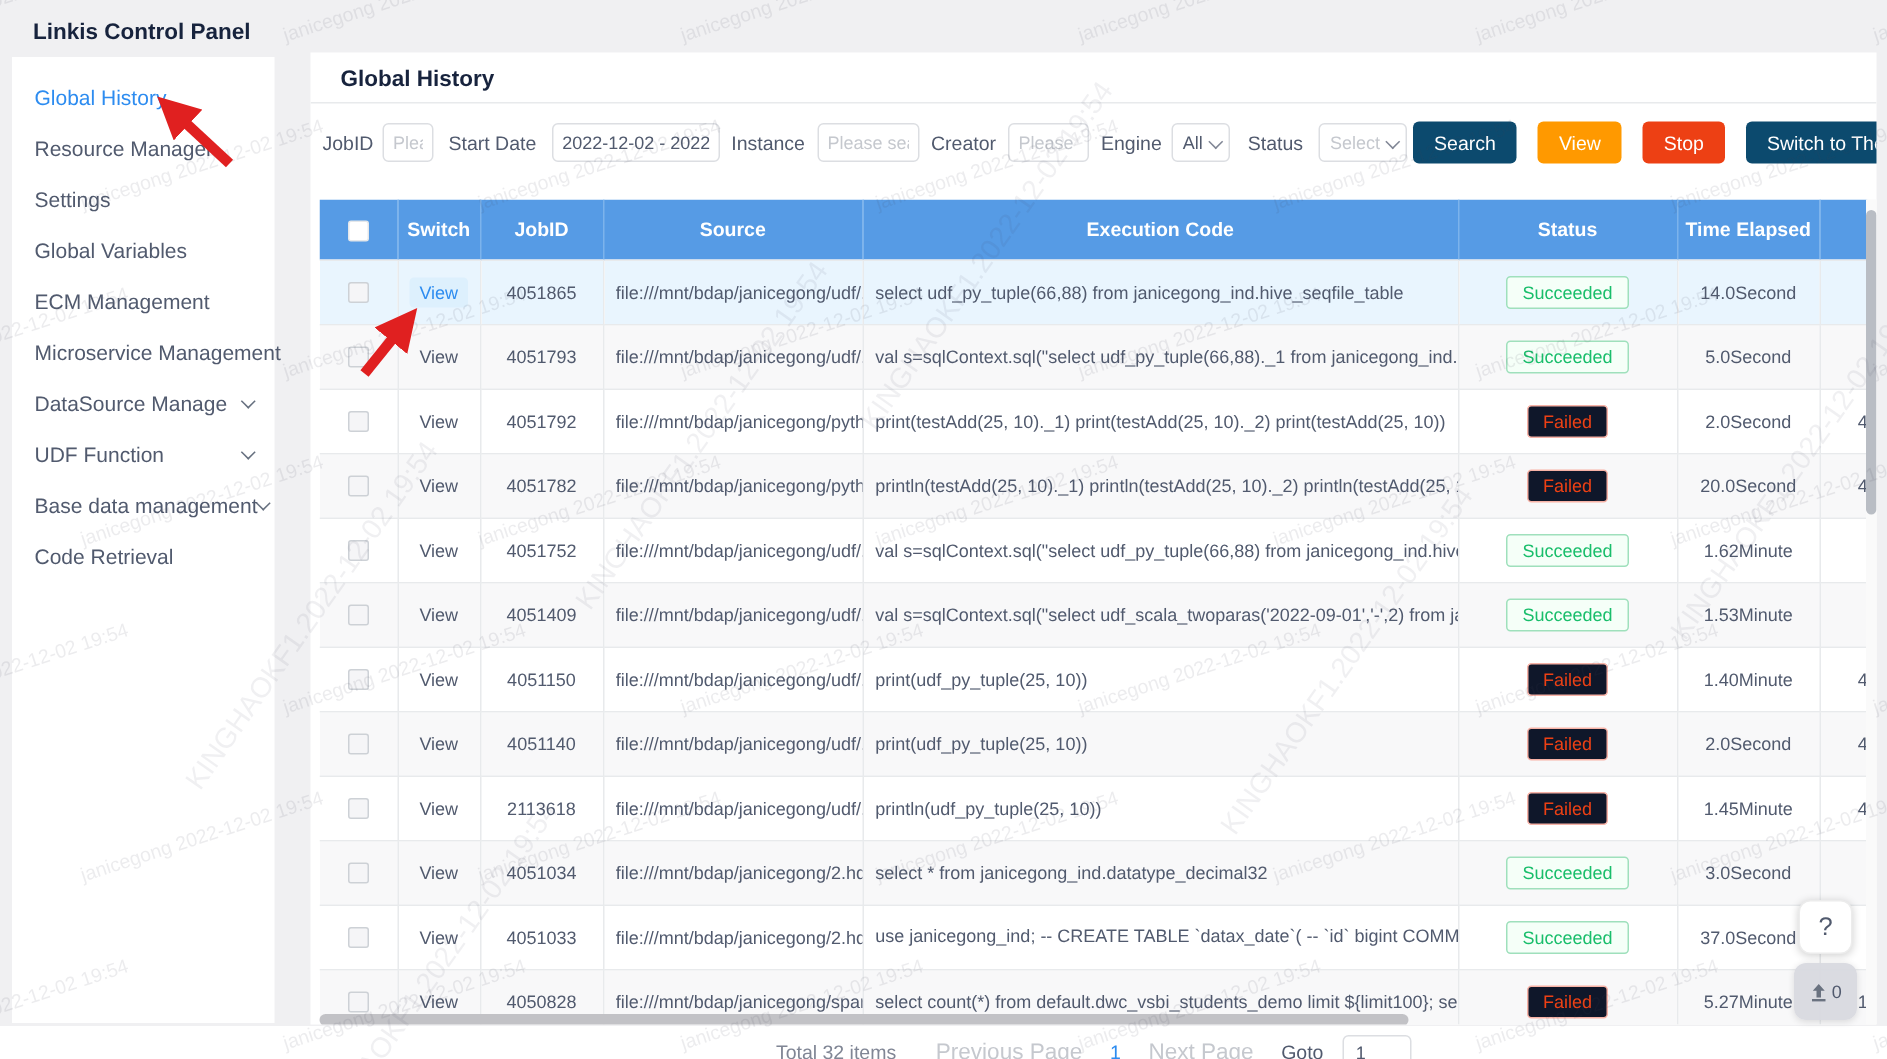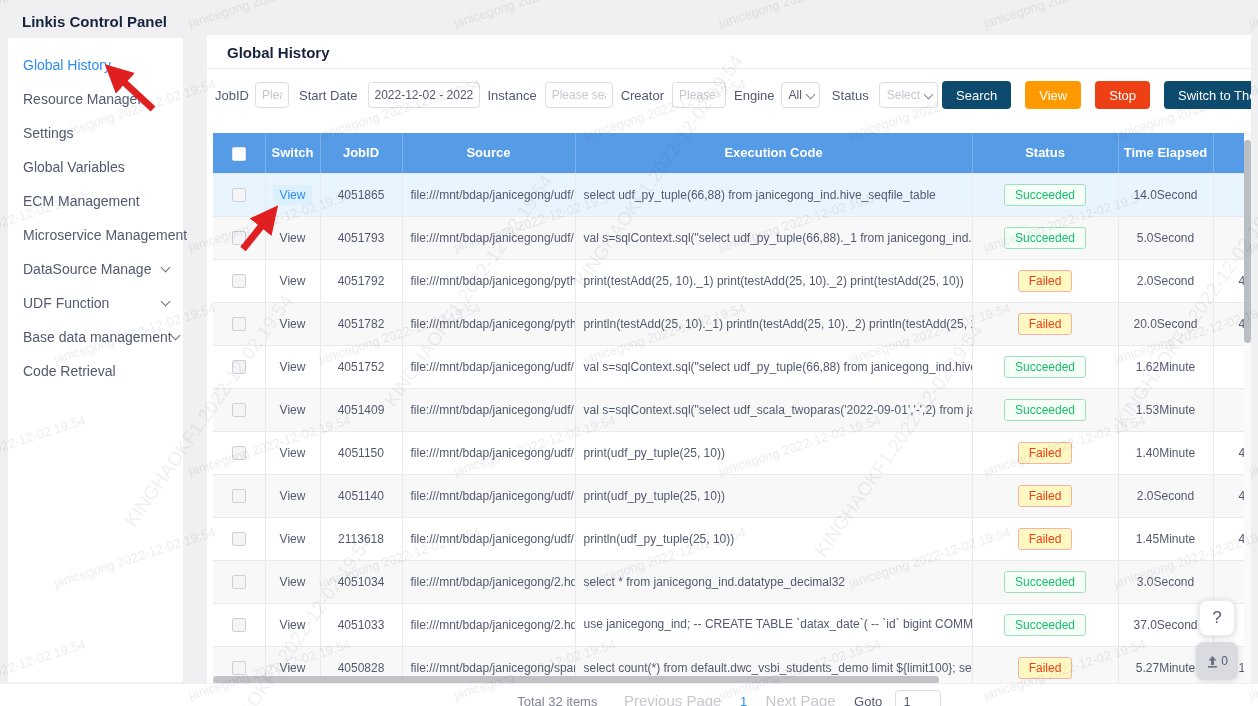--- a/index.html
+++ b/index.html
@@ -50,21 +50,21 @@
   table.hist td { height:43px; font-size:12px; color:#515a6e; border-right:1px solid #e8eaec; border-bottom:1px solid #e8eaec; background:transparent; overflow:hidden; white-space:nowrap; }
   table.hist td:last-child { border-right:none;padding-left:25px; }
   tr.row-stripe td { background:#f8f8f9; }
   tr.row-active td { background:#e9f5fe; }
   .cell-center { text-align:center; }
   .cell-pad { padding:0 8px; }
   .view-link { color:#515a6e; text-decoration:none; font-size:12px; cursor:pointer; }
   .view-link.link-blue { color:#2d8cf0; background:#ddf0fd; padding:3px 7px; border-radius:3px; }
   .status-badge { display:inline-block; font-size:12px; padding:3px 10px; border-radius:3px; border:1px solid transparent; background:#fff; }
   .status-badge.ok   { color:#19be6b; border-color:#9fe0bc; background:#f5fff8; }
-  .status-badge.fail { color:#ed4014; border-color:#f7b2a6; background:#fef9c3; }
+  .status-badge.fail { color:#ed4014; border-color:#f7b2a6; background:#0f172a; }
   .cell-err { color:#ed4014; padding-left:6px; }
   .cbx { display:inline-block; width:14px; height:14px; border:1px solid #cdd1d6; border-radius:2px; background:#f5f5f7; vertical-align:middle; cursor:pointer; }
   .cbx.head { background:#ffffff; border-color:#e4e7ea; }
 
   
   .v-track { position:absolute; left:1037px; top:98px; width:7px; height:550px; background:#fafafa; }
   .v-thumb { position:absolute; left:1037px; top:105px; width:7px; height:203px; background:#b9bdc4; border-radius:4px; }
   .h-thumb { position:absolute; left:6px; top:641px; width:726px; height:8px; background:#c2c2c6; border-radius:4px; z-index:4; }
 
   

